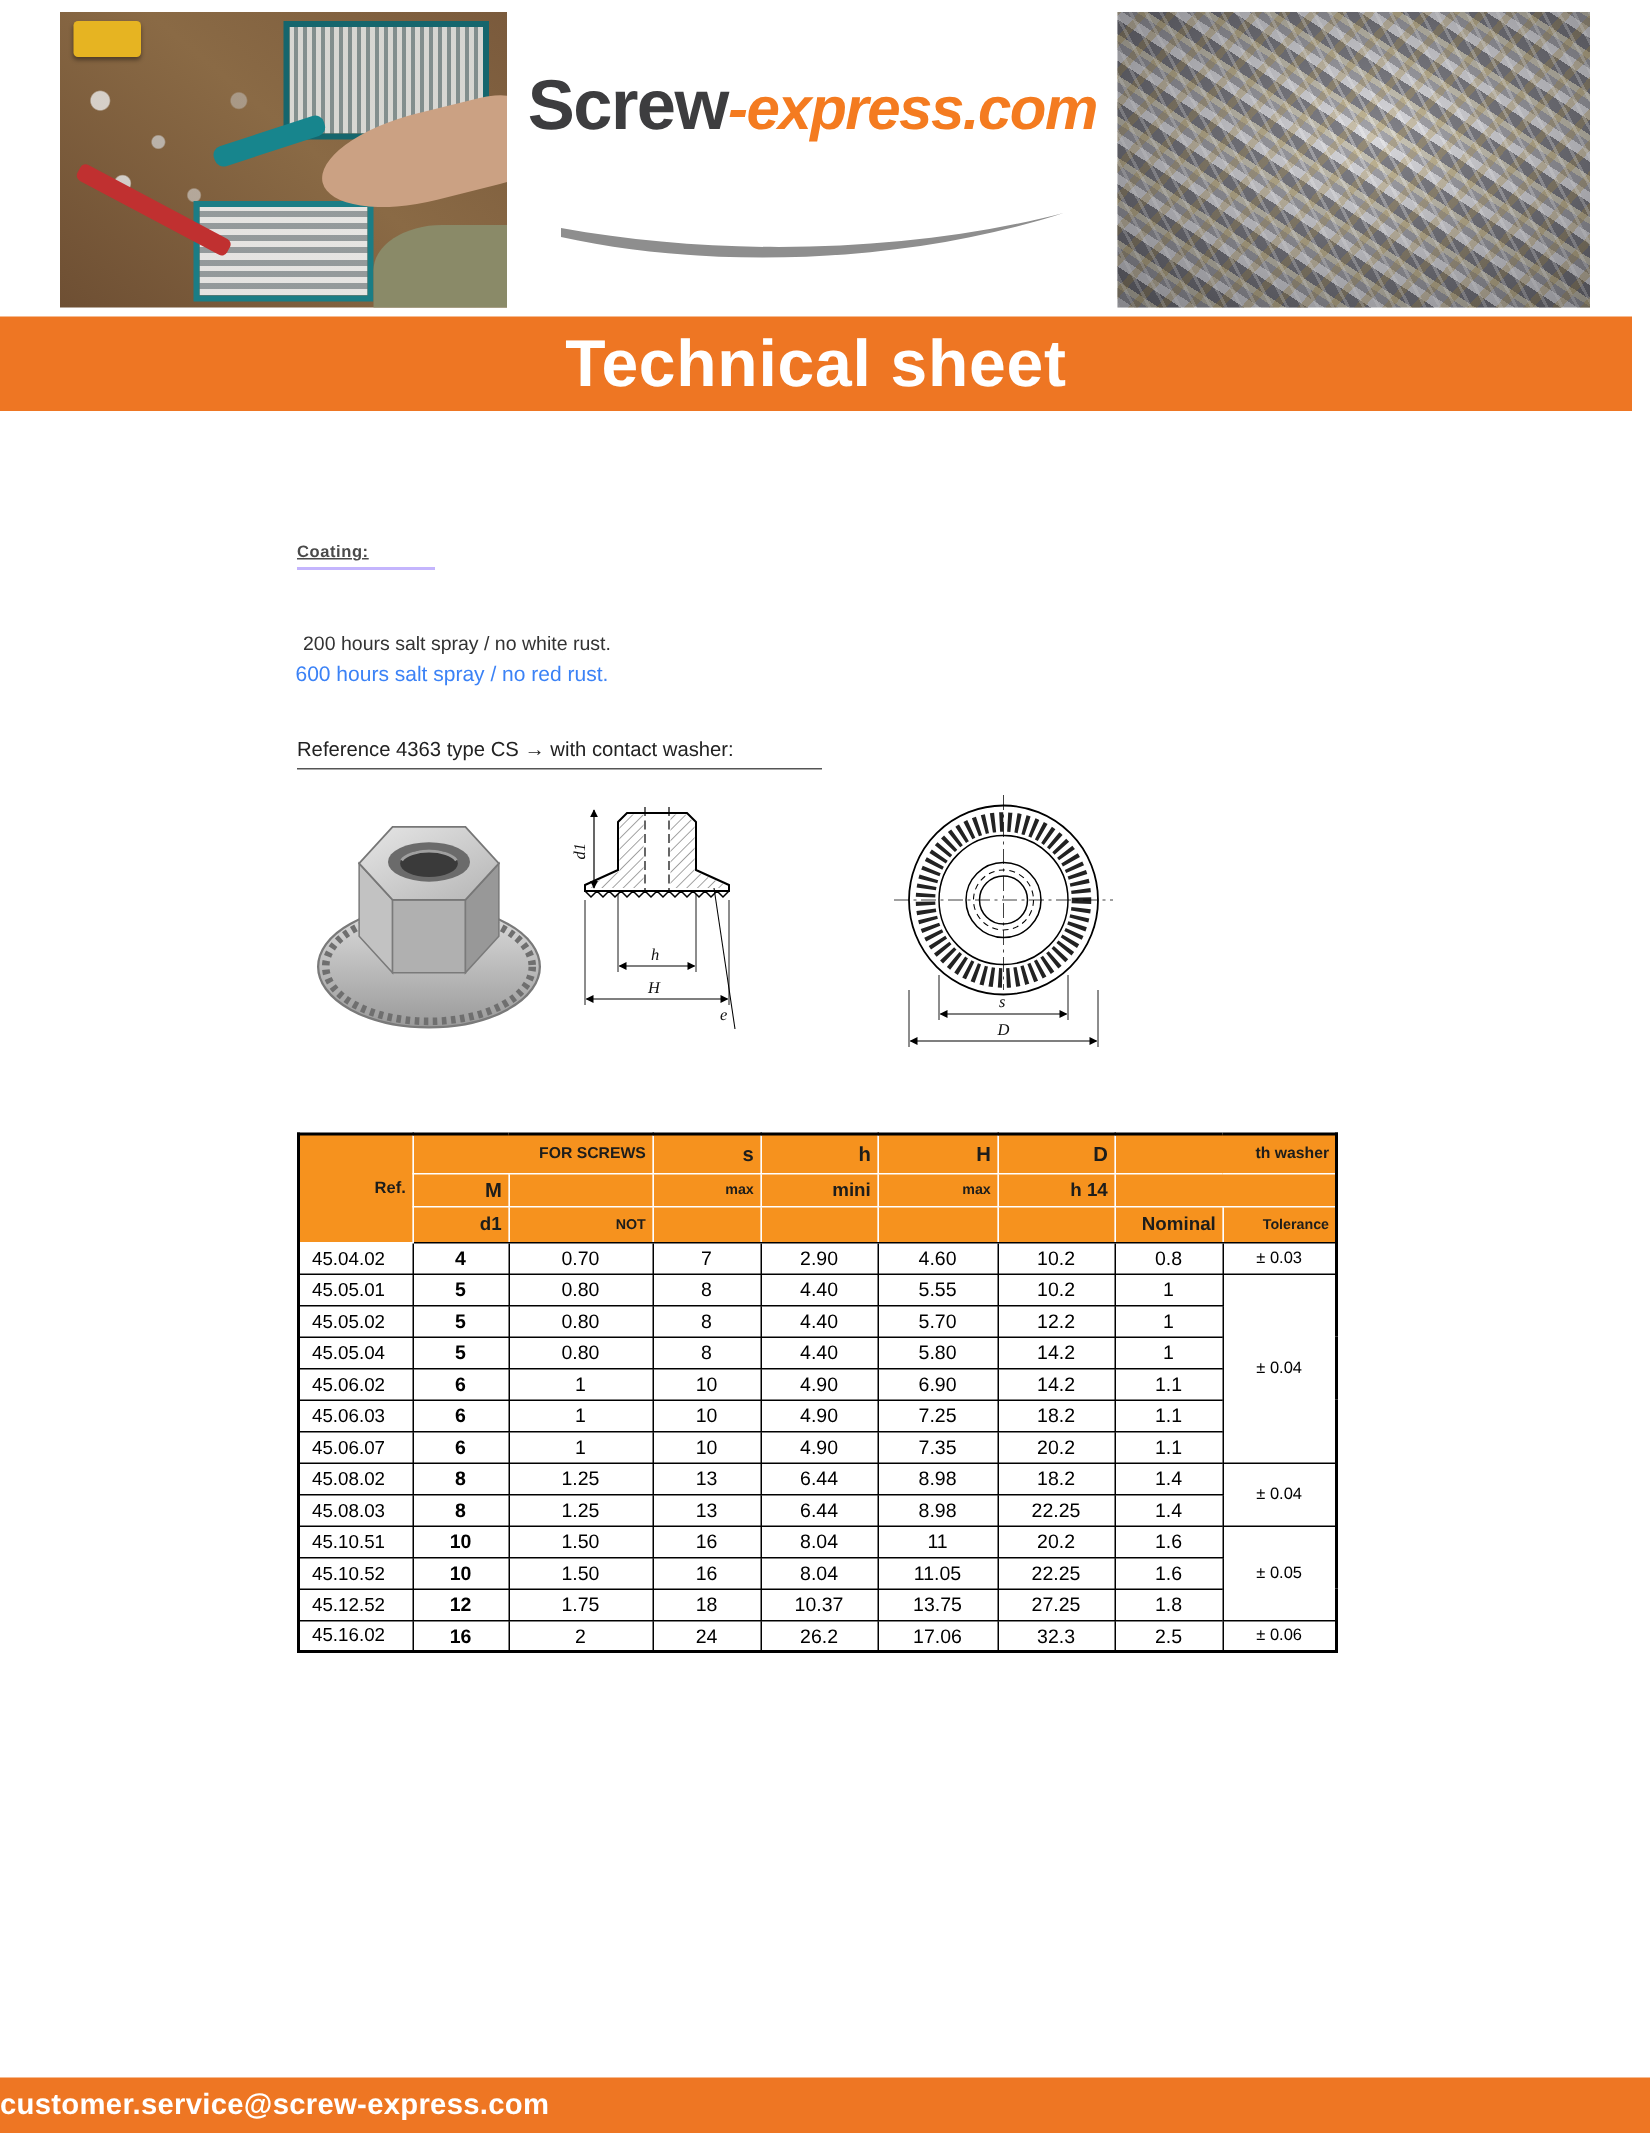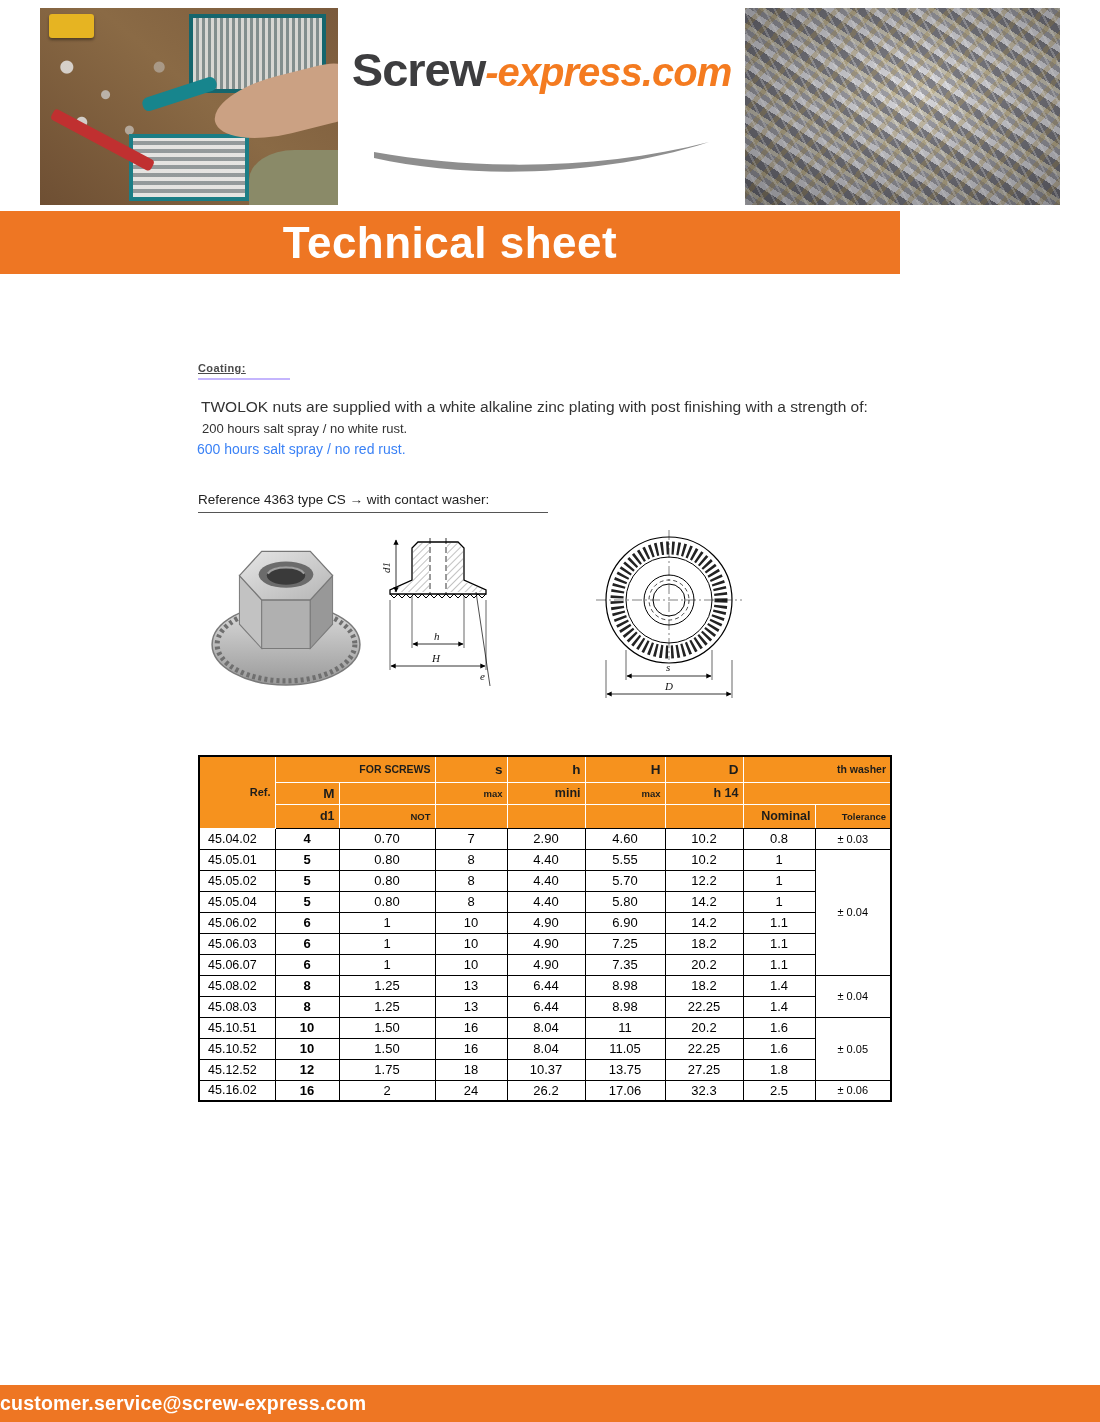--- a/index.html
+++ b/index.html
@@ -42,21 +42,21 @@
       repeating-linear-gradient(33deg,#cfcfd4 0 6px,#8f8f96 6px 11px,#bdb8a6 11px 15px,#66666e 15px 23px);}
 
   .logo-area{position:absolute;left:338px;top:8px;width:407px;height:197px;background:#fff;
     display:flex;flex-direction:column;align-items:center;justify-content:center;gap:35px;}
   .logo-text{white-space:nowrap;}
   .logo-bold{font-size:47px;font-weight:bold;color:var(--logo-dark);letter-spacing:-1px;}
   .logo-italic{font-size:40px;font-style:italic;font-weight:bold;color:var(--logo-orange);letter-spacing:-1px;}
   .swoosh{width:345px;height:34px;margin-top:6px;}
 
   
-  .banner{position:absolute;left:0;top:211px;width:900px;height:63px;background:var(--accent-orange);}
+  .banner{position:absolute;left:0;top:211px;width:1088px;height:63px;background:var(--accent-orange);}
   .banner h1{font-size:44px;font-weight:bold;color:#fff;text-align:center;line-height:63px;letter-spacing:.5px;}
 
   
   .coating-label{position:absolute;left:198px;top:362px;width:92px;border-bottom:2px solid #c4b5fd;
     font-size:11px;font-weight:bold;color:#4a4a4a;padding-bottom:4px;letter-spacing:.4px;text-decoration:underline;}
   .coating-intro{position:absolute;left:201px;top:398px;font-size:15.5px;color:#333;}
   .coating-line2{position:absolute;left:202px;top:421px;font-size:13px;color:#333;}
   .coating-line3{position:absolute;left:197px;top:441px;font-size:14px;color:#3b82f6;}
 
   .reference-line{position:absolute;left:198px;top:492px;width:350px;border-bottom:1px solid #555;
@@ -114,21 +114,20 @@
     </svg>
   </div>
 
   <div class="photo photo-right"></div>
 
   <div class="banner">
     <h1>Technical sheet</h1>
   </div>
 
   <div class="coating-label">Coating:</div>
-  <div class="coating-intro">TWOLOK nuts are supplied with a white alkaline zinc plating with post finishing with a strength of:</div>
   <div class="coating-line2">200 hours salt spray / no white rust.</div>
   <div class="coating-line3">600 hours salt spray / no red rust.</div>
 
   <div class="reference-line">Reference 4363 type CS → with contact washer:</div>
 
   <svg class="nut-photo" viewBox="0 0 160 168" aria-hidden="true">
     <defs>
       <linearGradient id="gflange" x1="0" y1="0" x2="0" y2="1">
         <stop offset="0" stop-color="#dedede"></stop>
           <stop offset="1" stop-color="#9a9a9a"></stop>

